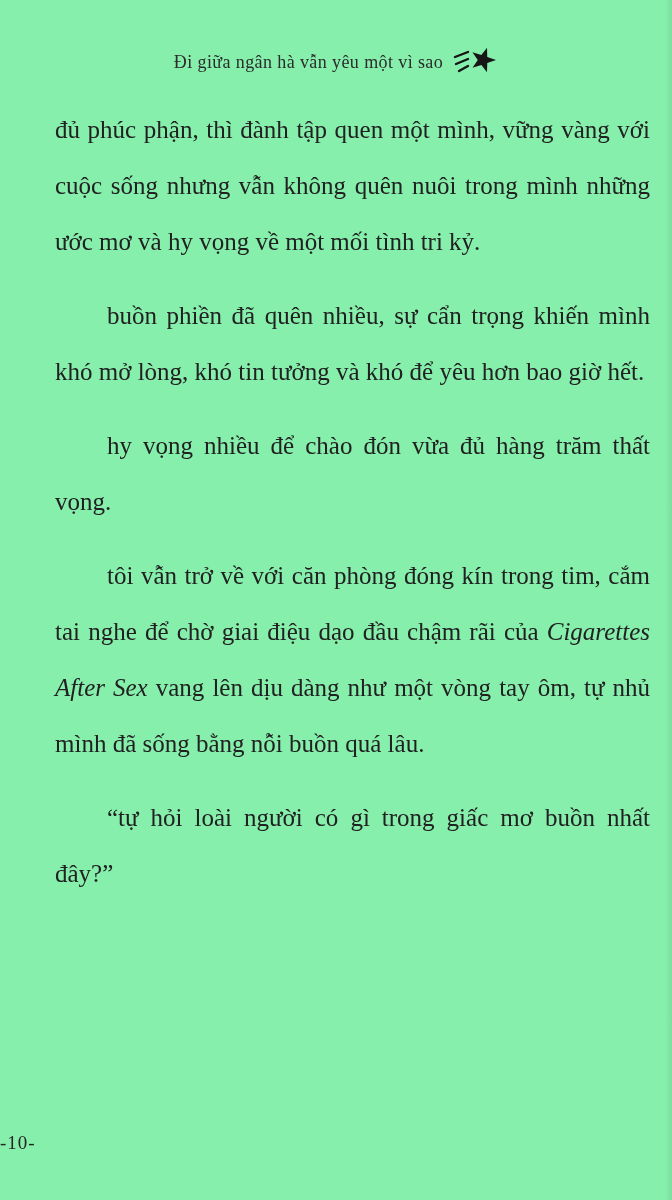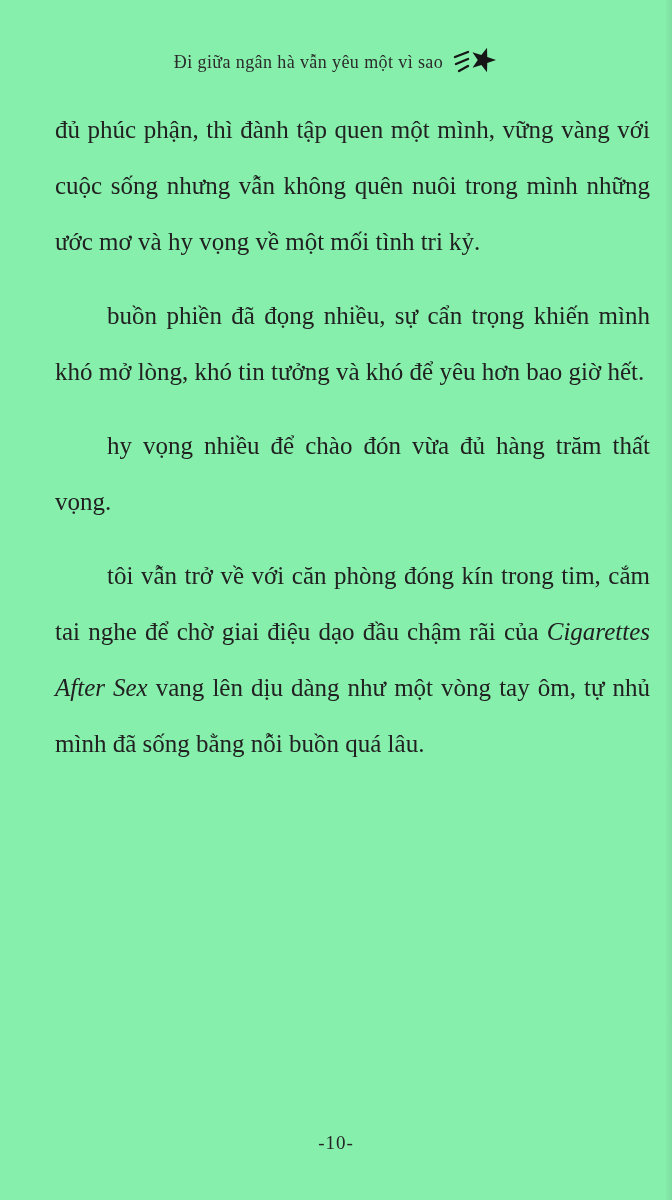--- a/index.html
+++ b/index.html
@@ -57,21 +57,21 @@
   }
   .page-body em {
     font-style: italic;
   }
   
   .page-footer {
     position: absolute;
     top: 1132px;
     left: 0;
     width: 100%;
-    text-align: center;
+    text-align: left;
   }
   .page-number {
     font-size: 19px;
     letter-spacing: 1px;
     color: #242424;
   }
   
   .scan-edge {
     position: absolute;
     top: 0;
@@ -97,27 +97,30 @@
       </g>
       <path d="M31 3 L34.1 11.8 L43.4 12 L36 17.6 L38.6 26.5 L31 21.2 L23.4 26.5 L26 17.6 L18.6 12 L27.9 11.8 Z" fill="#161616" transform="rotate(18 31 16)"></path>
     </svg>
   </header>
 
   <main class="page-body">
     <p>
       <span>đủ phúc phận, thì đành tập quen một mình, vững vàng với cuộc sống nhưng vẫn không quên nuôi trong mình những ước mơ và hy vọng về một mối tình tri kỷ.</span>
     </p>
     <p class="indent">
-      <span>buồn phiền đã đọng nhiều, sự cẩn trọng khiến mình khó mở lòng, khó tin tưởng và khó để yêu hơn bao giờ hết.</span>
+      <span>buồn phiền đã quên nhiều, sự cẩn trọng khiến mình khó mở lòng, khó tin tưởng và khó để yêu hơn bao giờ hết.</span>
     </p>
     <p class="indent">
       <span>hy vọng nhiều để chào đón vừa đủ hàng trăm thất vọng.</span>
     </p>
     <p class="indent">
       <span>tôi vẫn trở về với căn phòng đóng kín trong tim, cắm tai nghe để chờ giai điệu dạo đầu chậm rãi của </span><em>Cigarettes After Sex</em><span> vang lên dịu dàng như một vòng tay ôm, tự nhủ mình đã sống bằng nỗi buồn quá lâu.</span>
+    </p>
+    <p class="indent">
+      <span>“tự hỏi loài người có gì trong giấc mơ buồn nhất đây?”</span>
     </p>
   </main>
 
   <footer class="page-footer">
     <span class="page-number">-10-</span>
   </footer>
 
   <div class="scan-edge"></div>
 
 </div>

